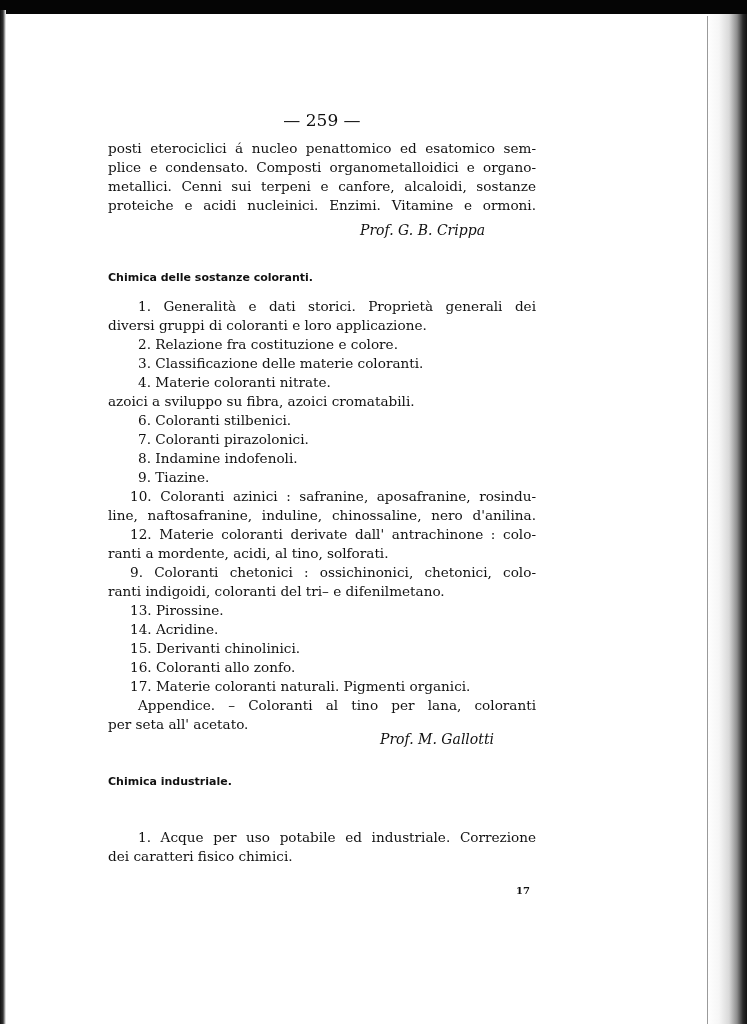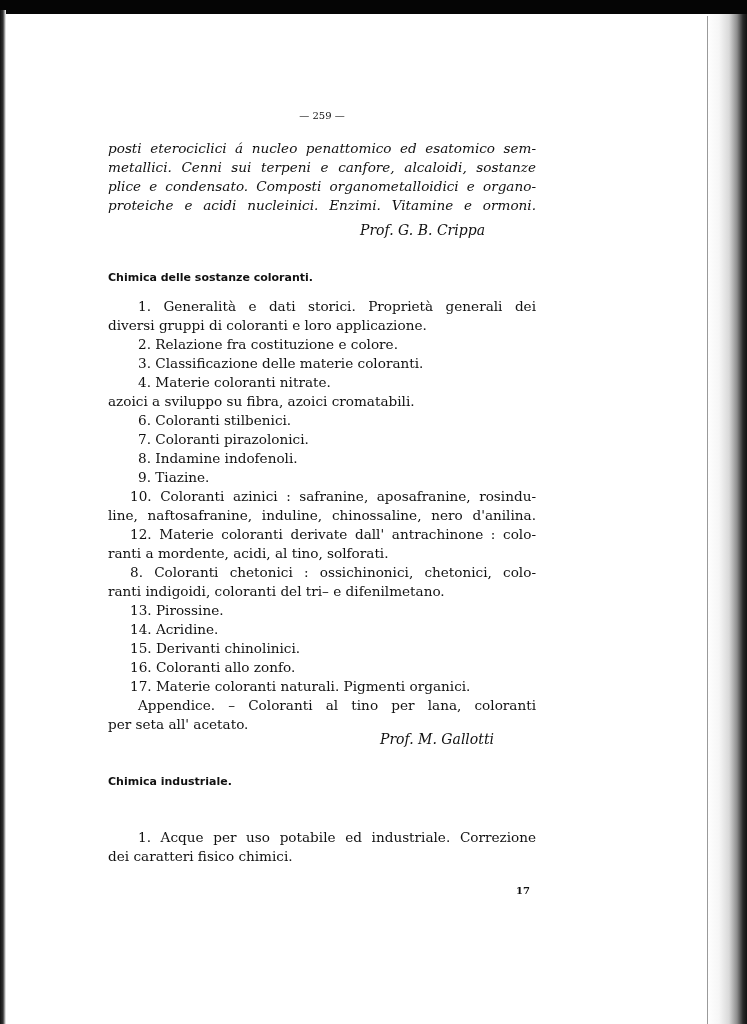--- a/index.html
+++ b/index.html
@@ -23,21 +23,21 @@
   }
   .scan-right-line {
     position: absolute; left: 707px; top: 16px; width: 1px; height: 1008px;
     background: #9a9a9a;
   }
   .page {
     position: absolute; left: 108px; top: 0; width: 428px; height: 1024px;
   }
   .page-number {
     position: absolute; top: 110px; left: 0; width: 100%;
-    text-align: center; font-size: 10px;
+    text-align: center; font-size: 17px;
   }
   .text {
     position: absolute; left: 0; width: 428px;
     font-size: 13.6px; line-height: 19px;
   }
   .line { display: block; white-space: nowrap; }
   .justify {
     text-align: justify; text-align-last: justify; white-space: normal;
   }
   .num-indent { padding-left: 30px; }
@@ -60,24 +60,24 @@
 <body>
 
 <div class="scan-top"></div>
 <div class="scan-left"></div>
 <div class="scan-right-edge"></div>
 <div class="scan-right-line"></div>
 
 <div class="page">
   <div class="page-number">— 259 —</div>
 
-  <div class="text" style="top:139px;font-style:italic;">
+  <div class="text" style="top:139px;">
     <span class="line justify">posti eterociclici á nucleo penattomico ed esatomico sem-</span>
+    <span class="line justify">plice e condensato. Composti organometalloidici e organo-</span>
     <span class="line justify">metallici. Cenni sui terpeni e canfore, alcaloidi, sostanze</span>
-    <span class="line justify">plice e condensato. Composti organometalloidici e organo-</span>
     <span class="line justify">proteiche e acidi nucleinici. Enzimi. Vitamine e ormoni.</span>
   </div>
 
   <div class="sig" style="top:222px; left:252px;">Prof. G. B. Crippa</div>
 
   <div class="heading" style="top:271px;">Chimica delle sostanze coloranti.</div>
 
   <div class="text" id="section1" style="top:297px;">
       <span class="line num-indent justify">1. Generalità e dati storici. Proprietà generali dei</span>
       <span class="line">diversi gruppi di coloranti e loro applicazione.</span>
@@ -86,21 +86,21 @@
       <span class="line num-indent">4. Materie coloranti nitrate.</span>
       <span class="line">azoici a sviluppo su fibra, azoici cromatabili.</span>
       <span class="line num-indent">6. Coloranti stilbenici.</span>
       <span class="line num-indent">7. Coloranti pirazolonici.</span>
       <span class="line num-indent">8. Indamine indofenoli.</span>
       <span class="line num-indent">9. Tiazine.</span>
       <span class="line num-indent2 justify">10. Coloranti azinici : safranine, aposafranine, rosindu-</span>
       <span class="line justify">line, naftosafranine, induline, chinossaline, nero d'anilina.</span>
       <span class="line num-indent2 justify">12. Materie coloranti derivate dall' antrachinone : colo-</span>
       <span class="line">ranti a mordente, acidi, al tino, solforati.</span>
-      <span class="line num-indent2 justify">8. Coloranti chetonici : ossichinonici, chetonici, colo-</span>
+      <span class="line num-indent2 justify">9. Coloranti chetonici : ossichinonici, chetonici, colo-</span>
       <span class="line">ranti indigoidi, coloranti del tri– e difenilmetano.</span>
       <span class="line num-indent2">13. Pirossine.</span>
       <span class="line num-indent2">14. Acridine.</span>
       <span class="line num-indent2">15. Derivanti chinolinici.</span>
       <span class="line num-indent2">16. Coloranti allo zonfo.</span>
       <span class="line num-indent2">17. Materie coloranti naturali. Pigmenti organici.</span>
       <span class="line num-indent justify">Appendice. – Coloranti al tino per lana, coloranti</span>
       <span class="line">per seta all' acetato.</span>
     </div>
 

